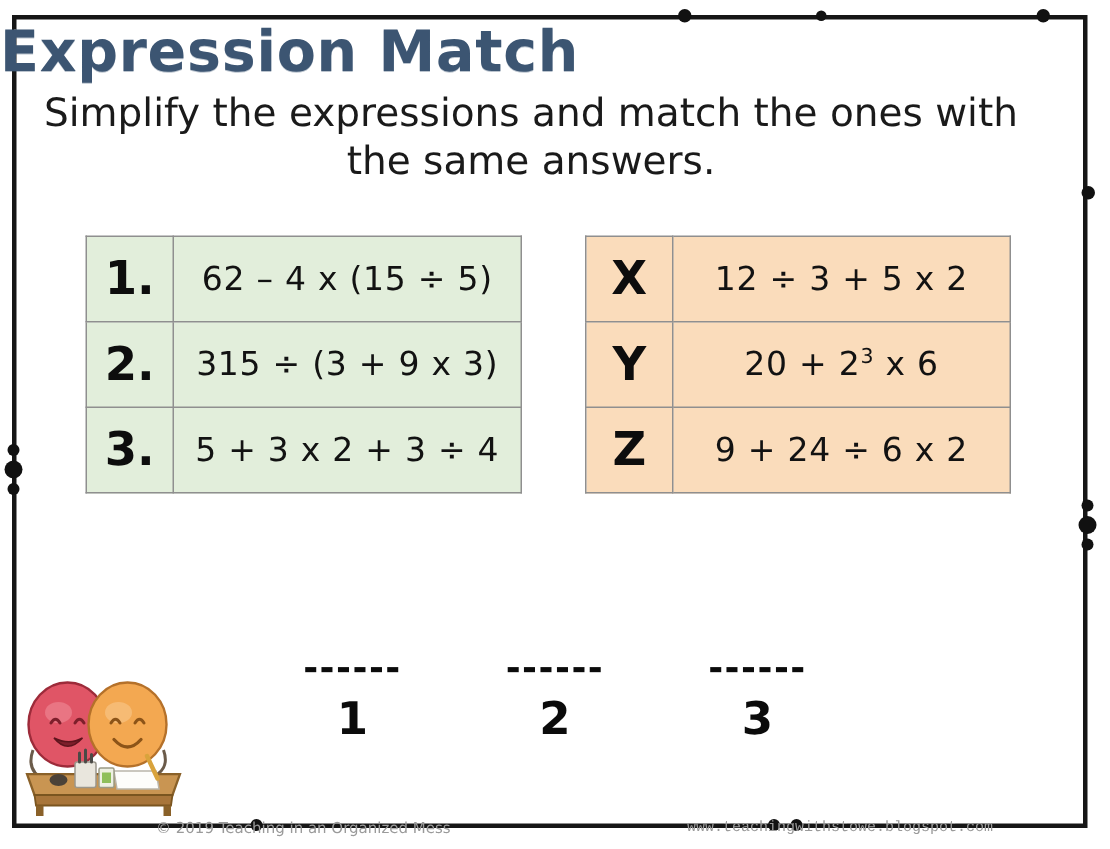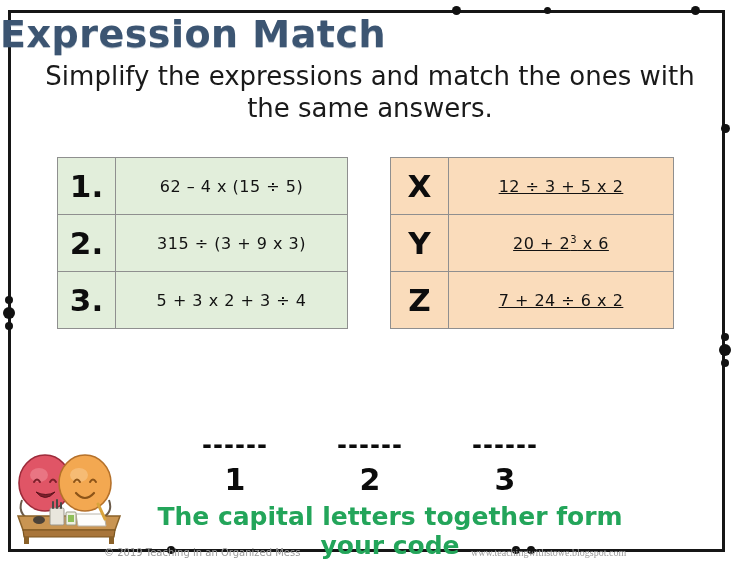--- a/index.html
+++ b/index.html
@@ -52,21 +52,21 @@
         rgba(255,255,255,0.0) 1px,
         rgba(255,255,255,0.75) 1.6px,
         rgba(255,255,255,0.75) 2.4px);
     -webkit-background-clip: text;
     background-clip: text;
     text-shadow: 0 1px 0 rgba(60,85,114,0.35);
   }
 
   .subtitle {
     position: absolute;
-    left: 32px;
+    left: 16px;
     top: 60px;
     width: 676px;
     text-align: center;
     font-family: "DejaVu Sans", sans-serif;
     font-size: 26px;
     line-height: 32px;
     color: #1a1a1a;
   }
 
   
@@ -85,39 +85,39 @@
     width: 57px;
     text-align: center;
     font-family: "DejaVu Sans", sans-serif;
     font-weight: bold;
     font-size: 31px;
     color: #0d0d0d;
   }
   .exp-table .expr {
     text-align: center;
     font-family: "DejaVu Sans", sans-serif;
-    font-size: 16px;
+    font-size: 22px;
     color: #121212;
     letter-spacing: 0.5px;
   }
   #table-left {
     left: 57px;
     top: 157px;
     width: 288px;
   }
   #table-left td { background: #e2eedb; }
   #table-left .expr { width: 231px; }
 
   #table-right {
     left: 390px;
     top: 157px;
     width: 281px;
   }
   #table-right td { background: #fadcbb; }
-  #table-right .expr { width: 224px; text-decoration: underline; }
+  #table-right .expr { width: 224px; }
   #table-right .lbl { width: 57px; }
 
   sup {
     font-size: 0.62em;
     vertical-align: super;
     line-height: 0;
   }
 
   
   .blanks {
@@ -165,23 +165,23 @@
     position: absolute;
     left: 104px;
     top: 547px;
     font-family: "DejaVu Sans", sans-serif;
     font-size: 10px;
     color: #9a9a9a;
     text-align: right;
   }
   .footer-right {
     position: absolute;
-    left: 471px;
+    left: 458px;
     top: 547px;
-    font-family: Liberation Serif, serif;
+    font-family: Liberation Mono, monospace;
     font-size: 10px;
     color: #9a9a9a;
   }
 
   
   .clipart {
     position: absolute;
     left: 10px;
     top: 442px;
     width: 118px;
@@ -233,41 +233,40 @@
         <tr>
       <td class="lbl">X</td>
       <td class="expr">12 ÷ 3 + 5 x 2</td>
     </tr>
     <tr>
       <td class="lbl">Y</td>
       <td class="expr"><span>20 + 2</span><sup>3</sup><span> x 6</span></td>
     </tr>
     <tr>
       <td class="lbl">Z</td>
-      <td class="expr">7 + 24 ÷ 6 x 2</td>
+      <td class="expr">9 + 24 ÷ 6 x 2</td>
     </tr>
   </tbody>
     </table>
 
   <div class="blanks">
     <div class="blank-group">
       <div class="blank-line">------</div>
       <div class="blank-num">1</div>
     </div>
     <div class="blank-group">
       <div class="blank-line">------</div>
       <div class="blank-num">2</div>
     </div>
     <div class="blank-group">
       <div class="blank-line">------</div>
       <div class="blank-num">3</div>
     </div>
   </div>
 
-  <div class="code-note">The capital letters together form your code</div>
 
   <svg class="clipart" viewBox="0 0 118 104">
 
     <ellipse cx="35" cy="41" rx="26" ry="28" fill="#e05566" stroke="#9d2b3a" stroke-width="1.6"></ellipse>
     <ellipse cx="29" cy="33" rx="9" ry="7" fill="#ef8b96" opacity="0.6"></ellipse>
 
     <ellipse cx="75" cy="41" rx="26" ry="28" fill="#f3a851" stroke="#b5712a" stroke-width="1.6"></ellipse>
     <ellipse cx="69" cy="33" rx="9" ry="7" fill="#f8c88c" opacity="0.6"></ellipse>
 
     <path d="M24 40 q3 -5 6 0" stroke="#7d1f2b" stroke-width="2" fill="none" stroke-linecap="round"></path>

